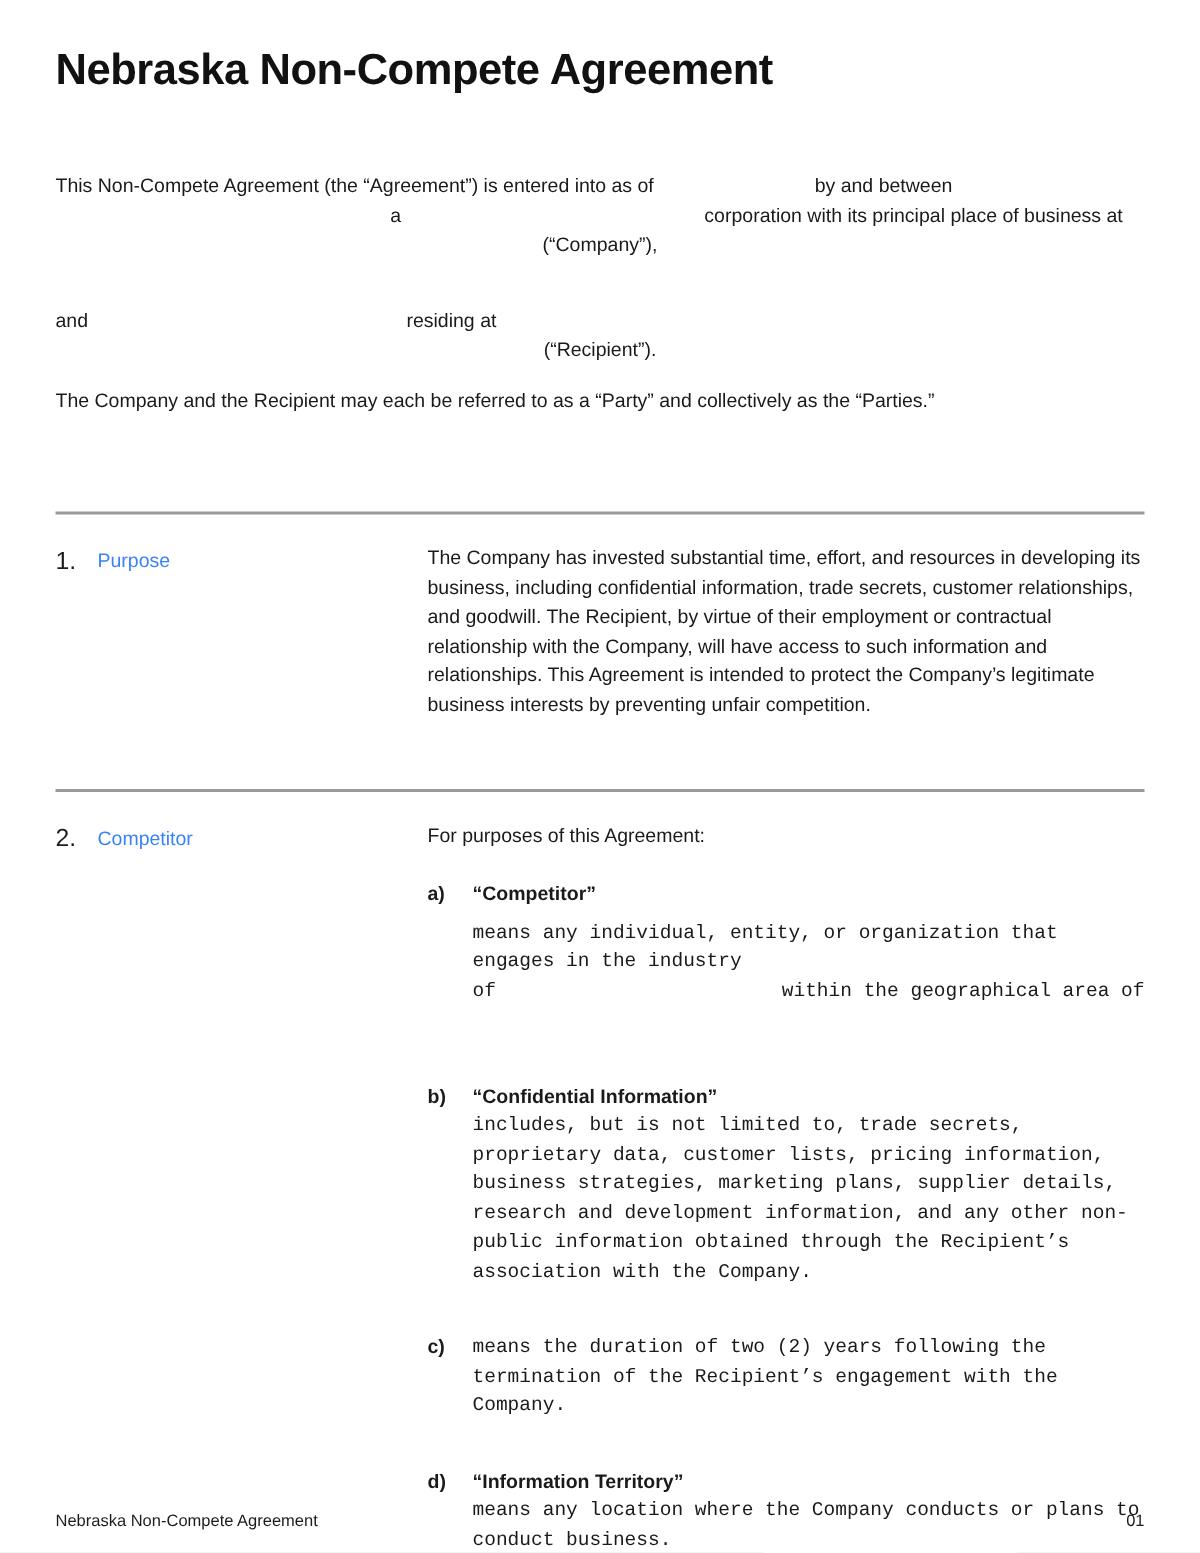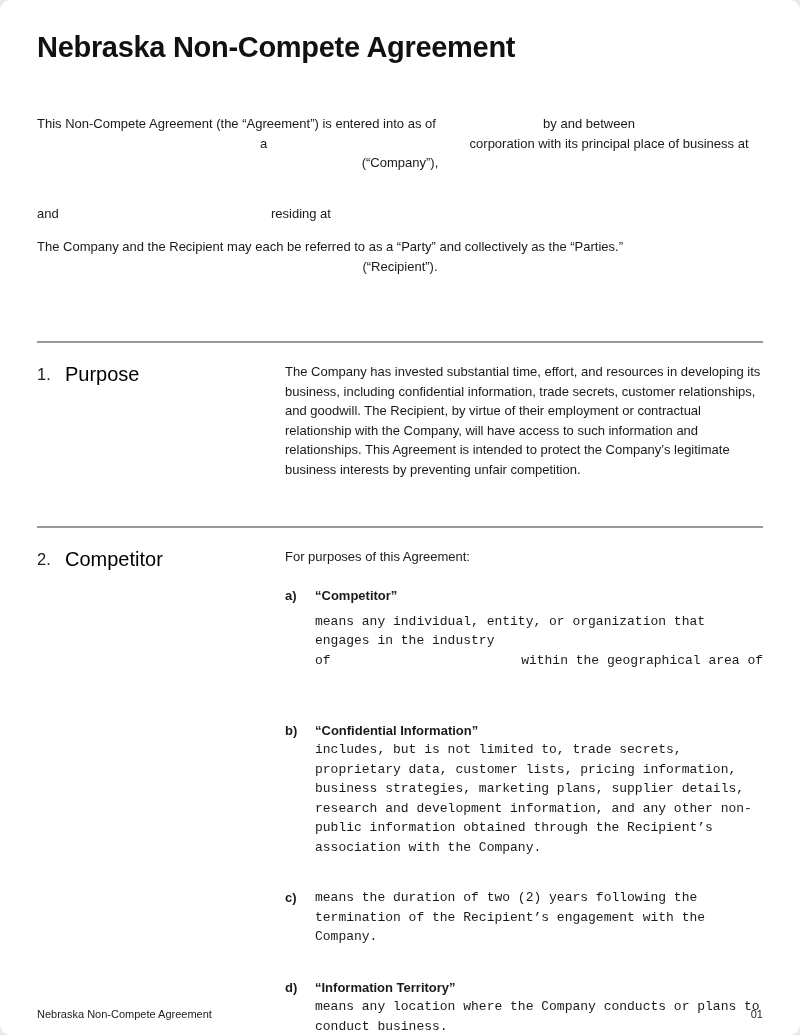--- a/index.html
+++ b/index.html
@@ -9,21 +9,20 @@
     width: 800px;
     height: 1035px;
     margin: 0 auto;
     background: #ffffff;
     padding: 0 37px;
     font-family: "Liberation Sans", sans-serif;
     font-size: 13px;
     line-height: 19.5px;
     color: #1a1a1a;
     overflow: hidden;
-    border-radius: 11px;
   }
   .title {
     margin-top: 28px;
     font-size: 29px;
     line-height: 38px;
     font-weight: 700;
     letter-spacing: -0.3px;
     color: #111111;
   }
   .intro { margin-top: 48px; }
@@ -49,23 +48,23 @@
     margin-top: 19px;
   }
   .sec-head { display: flex; align-items: flex-start; }
   .sec-num {
     width: 28px;
     font-size: 16.5px;
     line-height: 24px;
     color: #1c1c1c;
   }
   .sec-title {
-    font-size: 20px;
+    font-size: 13px;
     line-height: 24px;
-    color: #000000;
+    color: #3b82f6;
   }
   .sec-body p { margin: 0; }
   .def-item {
     display: grid;
     grid-template-columns: 30px 1fr;
     margin-top: 31px;
   }
   .def-item.first { margin-top: 19.5px; }
   .def-label { font-weight: 700; }
   .def-term { font-weight: 700; }
@@ -103,25 +102,25 @@
       <span>corporation with its principal place of business at</span>
     </div>
     <div class="line align-right">
       <span>(“Company”),</span>
     </div>
     <div class="line gap-lg">
       <span>and</span>
       <span class="blank w205"></span>
       <span>residing at</span>
     </div>
+    <div class="line align-right">
+      <span>(“Recipient”).</span>
+    </div>
     <div class="line gap-md">
       <span>The Company and the Recipient may each be referred to as a “Party” and collectively as the “Parties.”</span>
-    </div>
-    <div class="line align-right">
-      <span>(“Recipient”).</span>
     </div>
   </div>
 
   <hr class="rule rule-1">
 
   <section class="section">
     <div class="sec-head">
       <span class="sec-num">1.</span>
       <span class="sec-title">Purpose</span>
     </div>

